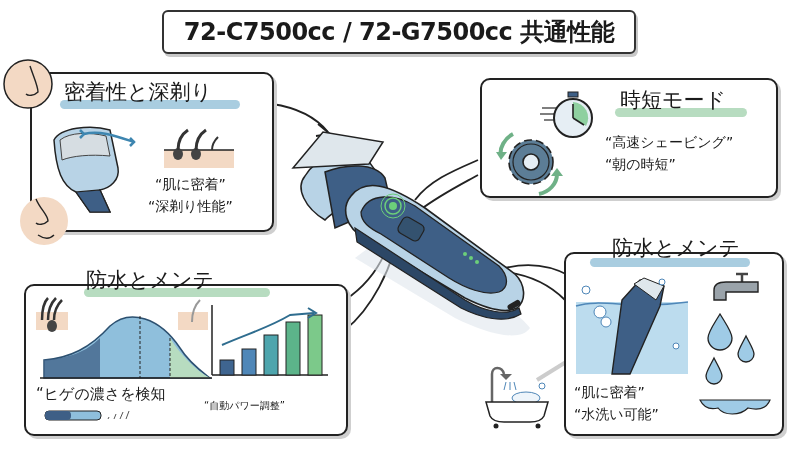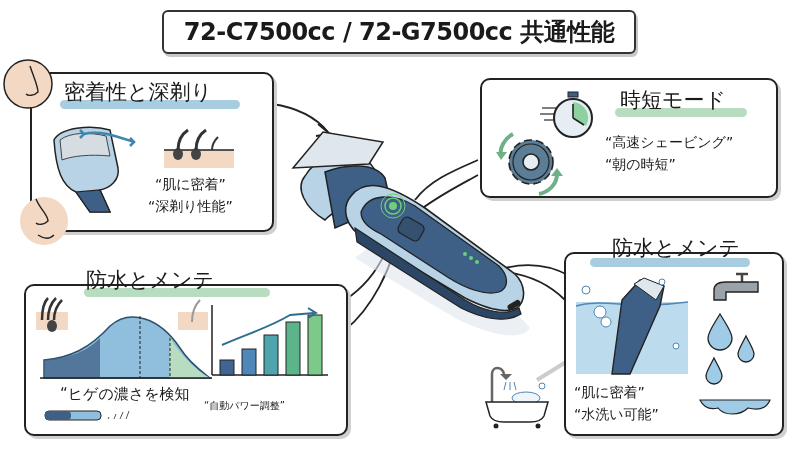--- a/index.html
+++ b/index.html
@@ -106,21 +106,21 @@
   <line x1="2" y1="0" x2="2" y2="70" stroke="#222" stroke-width="1.5"></line>
   <line x1="2" y1="70" x2="118" y2="70" stroke="#222" stroke-width="1.5"></line>
   <rect x="10" y="55" width="14" height="15" fill="#3f6590" stroke="#222"></rect>
   <rect x="32" y="44" width="14" height="26" fill="#4f87b8" stroke="#222"></rect>
   <rect x="54" y="30" width="14" height="40" fill="#4ea5ad" stroke="#222"></rect>
   <rect x="76" y="17" width="14" height="53" fill="#5cb48a" stroke="#222"></rect>
   <rect x="98" y="10" width="14" height="60" fill="#7cc98a" stroke="#222"></rect>
   <path d="M 12 40 C 40 28, 60 22, 80 10 L 104 8" stroke="#2f6d8f" stroke-width="2" fill="none"></path>
   <path d="M 98 3 L 106 8 L 98 13" stroke="#2f6d8f" stroke-width="2" fill="none"></path>
 </svg>
-<div class="quote" style="left:36px;top:384px;font-size:15px;margin-left:24px;">“ヒゲの濃さを検知</div>
+<div class="quote" style="left:36px;top:384px;font-size:15px;">“ヒゲの濃さを検知</div>
 <svg style="left:44px;top:410px;width:90px;height:12px;">
   <rect x="1" y="1" width="56" height="9" rx="4" fill="#8fbfdc" stroke="#222"></rect>
   <rect x="1" y="1" width="26" height="9" rx="4" fill="#3e5f86"></rect>
   <path d="M 64 9 L 65 7 M 70 9 L 72 4 M 76 9 L 79 2 M 82 9 L 85 1" stroke="#555" stroke-width="1"></path>
 </svg>
 <div class="quote" style="left:204px;top:396px;font-size:10px;">“自動パワー調整”</div>
 
 <svg style="left:285px;top:128px;width:250px;height:210px;">
   <path d="M 110 100 C 180 150, 230 180, 245 200 C 235 215, 200 205, 170 190 L 70 130 Z" fill="#dfe6ec" opacity="0.6"></path>
   <path d="M 20 48 C 30 30, 60 20, 80 28 L 100 56 C 80 70, 50 80, 40 92 C 20 80, 10 60, 20 48 Z" fill="#b8d3e6" stroke="#222" stroke-width="1.5"></path>

